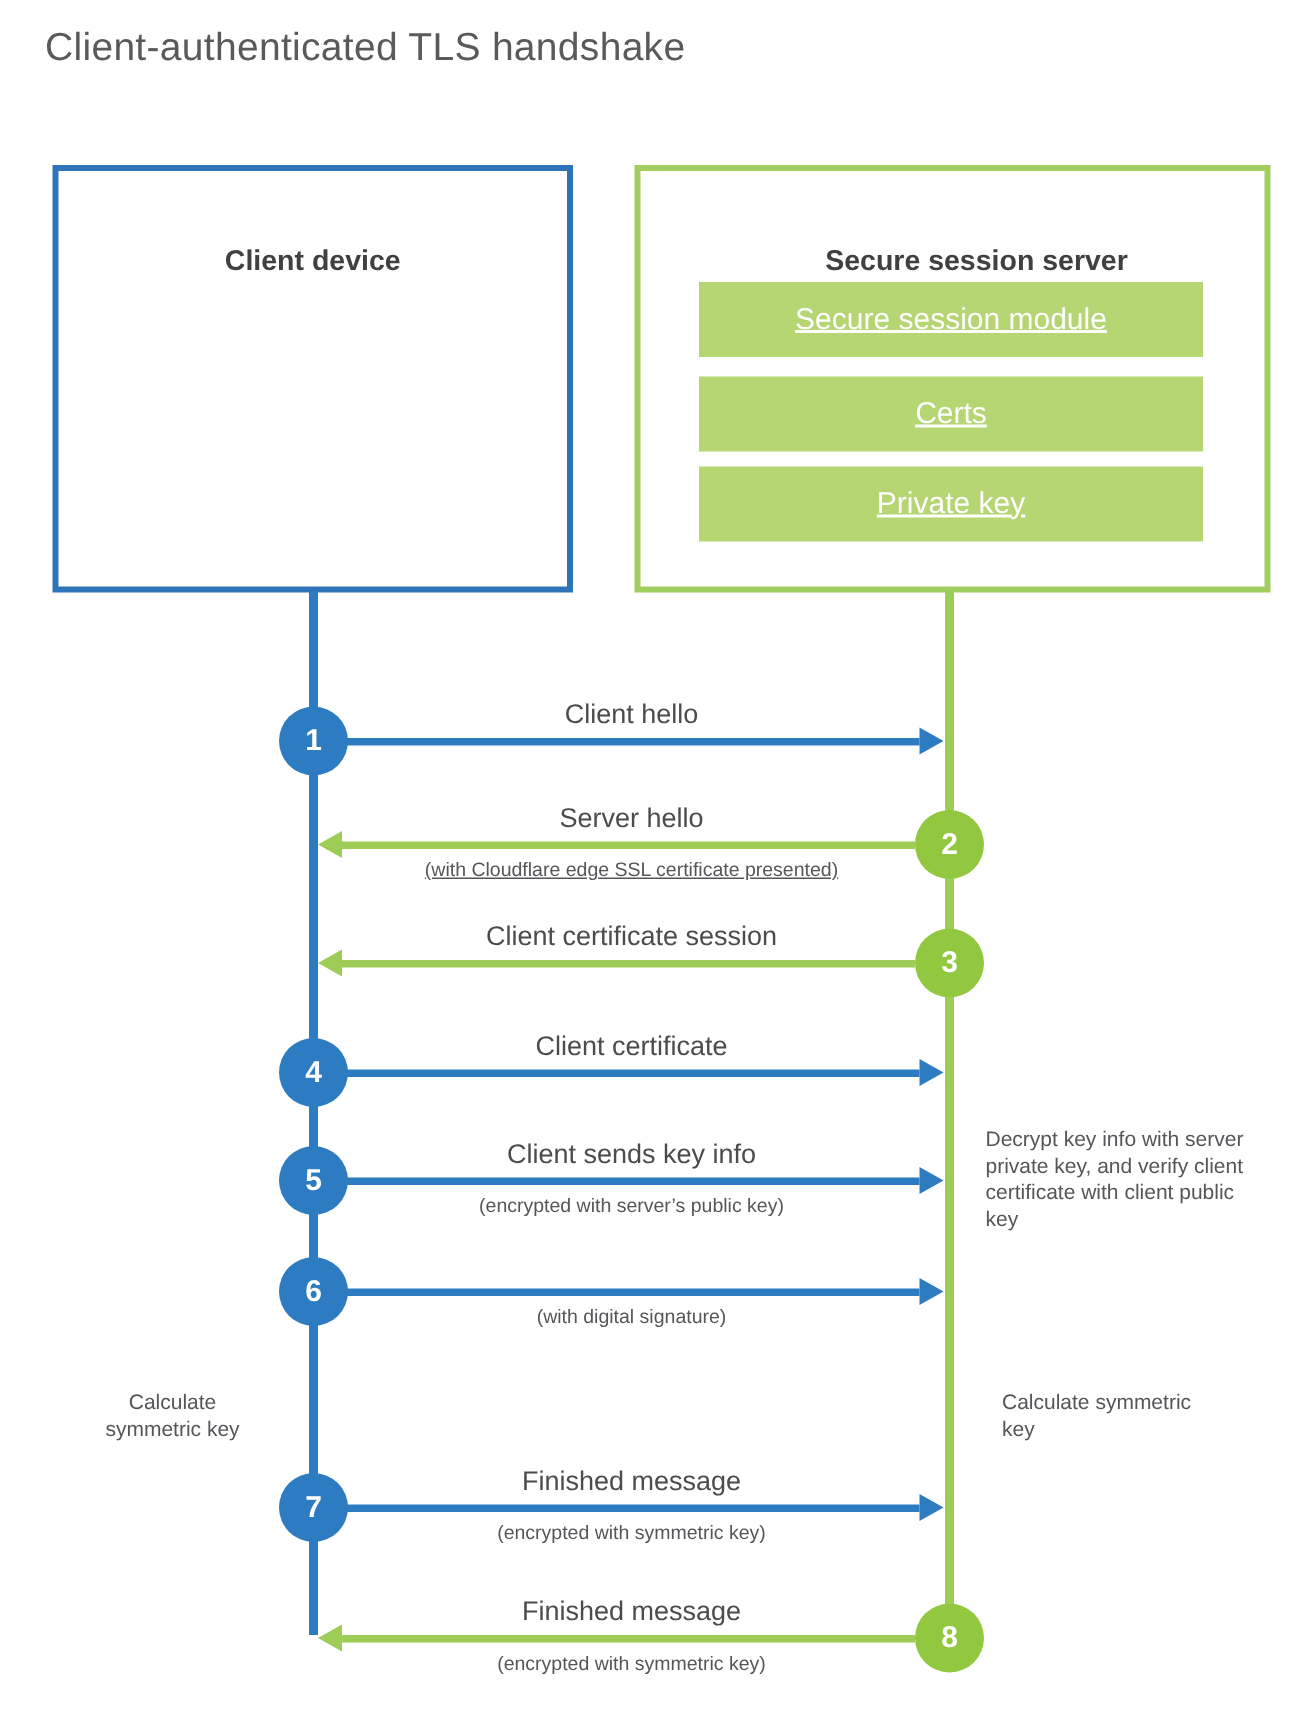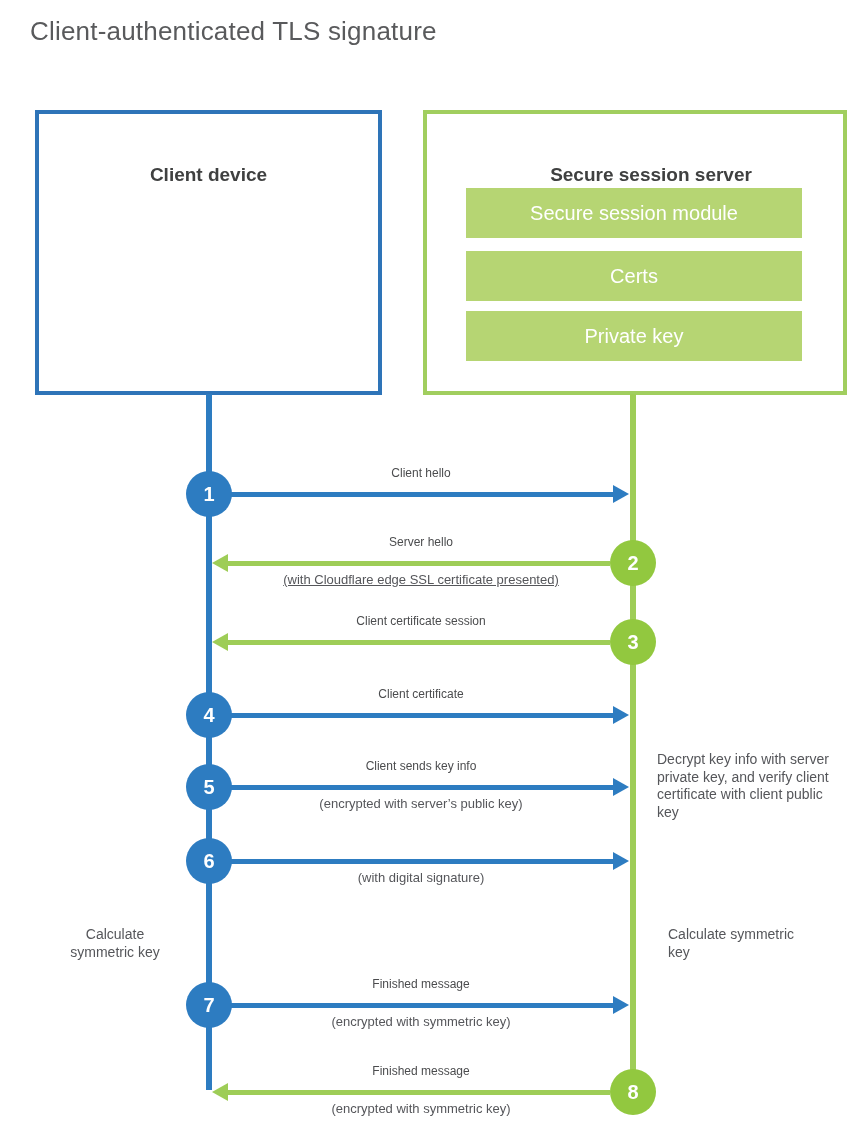--- a/index.html
+++ b/index.html
@@ -23,21 +23,21 @@
   .server-title{left:423px;width:456px;}
   .app-box{
     left:69px;top:187px;width:278px;height:176px;background:var(--blue-fill);
     display:flex;align-items:center;justify-content:center;text-align:center;
     color:#ffffff;font-size:19px;line-height:26px;
   }
   .app-box span{display:block;max-width:160px;}
   .module-bar{
     left:466px;width:336px;height:50px;background:var(--green-fill);
     display:flex;align-items:center;justify-content:center;
-    color:#ffffff;font-size:20px;
+    color:#ffffff;font-size:20px;text-decoration:underline;
   }
   
   .lifeline{width:6px;}
   .lifeline.blue{left:206px;top:394px;height:696px;background:var(--blue);}
   .lifeline.green{left:630px;top:394px;height:698px;background:var(--green);}
   
   .badge{
     width:46px;height:46px;border-radius:50%;
     display:flex;align-items:center;justify-content:center;
     color:#ffffff;font-size:20px;font-weight:bold;
@@ -47,39 +47,39 @@
   
   .hline{height:5px;width:382px;}
   .hline.blue{background:var(--blue);left:231px;}
   .hline.green{background:var(--green);left:228px;}
   .ahead{width:0;height:0;border-top:9px solid transparent;border-bottom:9px solid transparent;}
   .ahead.right{left:613px;border-left:16px solid var(--blue);}
   .ahead.left{left:212px;border-right:16px solid var(--green);}
   
   .msg-label{
     left:211px;width:420px;text-align:center;
-    font-size:12px;color:var(--text-label);
+    font-size:18px;color:var(--text-label);
   }
   .msg-sublabel{
     left:211px;width:420px;text-align:center;
     font-size:13px;color:var(--text-note);
   }
   .side-note{
     font-size:14px;line-height:17.5px;color:var(--text-note);
   }
   .note-decrypt{left:657px;top:751px;width:172px;text-align:left;}
   .calc-left{left:55px;top:926px;width:120px;text-align:center;}
   .calc-right{left:668px;top:926px;width:130px;text-align:left;}
 </style>
 </head>
 <body>
 
 <div class="canvas">
 
-  <div class="abs page-title">Client-authenticated TLS signature</div>
+  <div class="abs page-title">Client-authenticated TLS handshake</div>
 
   <div class="abs actor-box client-box"></div>
   <div class="abs actor-title client-title">Client device</div>
 
   <div class="abs actor-box server-box"></div>
   <div class="abs actor-title server-title">Secure session server</div>
   <div class="abs module-bar" style="top:188px;">
     <span>Secure session module</span>
   </div>
   <div class="abs module-bar" style="top:251px;">

